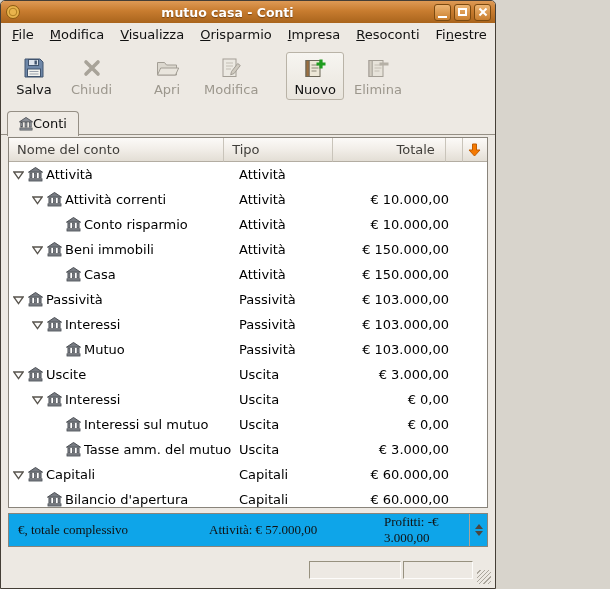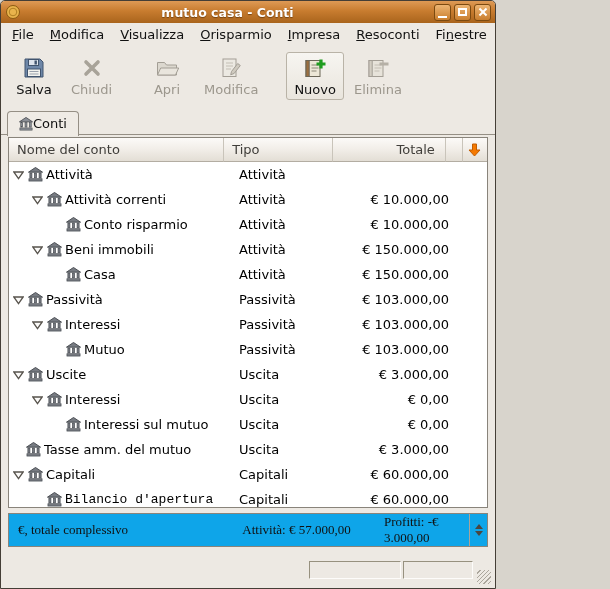--- a/index.html
+++ b/index.html
@@ -57,21 +57,21 @@
   .cell { white-space:nowrap; }
   .cell.name { width:222px; display:flex; align-items:center; gap:3px; overflow:hidden; }
   .expander { width:14px; flex:0 0 14px; display:flex; align-items:center; justify-content:center; }
   .acct-icon { flex:0 0 15px; display:flex; }
   .cell.type { width:112px; padding-left:8px; }
   .cell.total { width:116px; text-align:right; padding-right:10px; }
   
   .summarybar { flex:0 0 25px; margin-top:5px; border:1px solid #89847B; background:#0ea5e9;
     display:flex; align-items:center; font-size:13px;font-family:Liberation Serif, serif; }
   .sb-scope { width:200px; padding-left:9px; }
-  .sb-assets { width:175px;text-align:center; }
+  .sb-assets { width:175px; }
   .sb-profits { flex:1; }
   .sb-stepper { flex:0 0 18px; align-self:stretch; border-left:1px solid #A9A49A;
     display:flex; flex-direction:column; align-items:center; justify-content:center; gap:2px; }
   .arr-up { width:0; height:0; border-left:4px solid transparent; border-right:4px solid transparent; border-bottom:5px solid #4A4742; }
   .arr-down { width:0; height:0; border-left:4px solid transparent; border-right:4px solid transparent; border-top:5px solid #4A4742; }
   
   .statusbar { flex:0 0 36px; display:flex; align-items:center; justify-content:flex-end; padding:0 4px 0 8px; gap:2px; }
   .sframe { height:18px; border:1px solid; border-color:#97917F #FDFCFA #FDFCFA #97917F; background:#EDE9E3; }
   .sframe.f1 { width:92px; }
   .sframe.f2 { width:70px; }
@@ -433,21 +433,21 @@
           <rect x="11.8" y="6.5" width="2.2" height="5" fill="#777B82" stroke="#43474D" stroke-width="0.7"></rect>
           <rect x="1" y="12.5" width="14" height="2.5" fill="#777B82" stroke="#43474D" stroke-width="0.7"></rect>
         </svg>
       </span>
       <span class="acct-name">Interessi sul mutuo</span>
     </div>
     <div class="cell type">Uscita</div>
     <div class="cell total">€ 0,00</div>
   </div>
           <div class="tree-row">
-    <div class="cell name" style="">
+    <div class="cell name" style="padding-left: 40px;">
       <span class="expander" style="visibility: hidden;">
         <svg width="11" height="10" viewBox="0 0 11 10">
           <polygon points="0.8,2 10.2,2 5.5,8.6" fill="#FBFAF8" stroke="#57534C" stroke-width="1.3"></polygon>
         </svg>
       </span>
       <span class="acct-icon">
         <svg width="15" height="15" viewBox="0 0 16 16">
           <polygon points="8,0.5 15.5,5.5 0.5,5.5" fill="#777B82" stroke="#43474D" stroke-width="1"></polygon>
           <rect x="2" y="6.5" width="2.2" height="5" fill="#777B82" stroke="#43474D" stroke-width="0.7"></rect>
           <rect x="6.9" y="6.5" width="2.2" height="5" fill="#777B82" stroke="#43474D" stroke-width="0.7"></rect>
@@ -475,21 +475,21 @@
           <rect x="11.8" y="6.5" width="2.2" height="5" fill="#777B82" stroke="#43474D" stroke-width="0.7"></rect>
           <rect x="1" y="12.5" width="14" height="2.5" fill="#777B82" stroke="#43474D" stroke-width="0.7"></rect>
         </svg>
       </span>
       <span class="acct-name">Capitali</span>
     </div>
     <div class="cell type">Capitali</div>
     <div class="cell total">€ 60.000,00</div>
   </div>
           <div class="tree-row">
-    <div class="cell name" style="padding-left: 21px; font-family: Liberation Mono, monospace;">
+    <div class="cell name" style="padding-left: 21px;">
       <span class="expander" style="visibility: hidden;">
         <svg width="11" height="10" viewBox="0 0 11 10">
           <polygon points="0.8,2 10.2,2 5.5,8.6" fill="#FBFAF8" stroke="#57534C" stroke-width="1.3"></polygon>
         </svg>
       </span>
       <span class="acct-icon">
         <svg width="15" height="15" viewBox="0 0 16 16">
           <polygon points="8,0.5 15.5,5.5 0.5,5.5" fill="#777B82" stroke="#43474D" stroke-width="1"></polygon>
           <rect x="2" y="6.5" width="2.2" height="5" fill="#777B82" stroke="#43474D" stroke-width="0.7"></rect>
           <rect x="6.9" y="6.5" width="2.2" height="5" fill="#777B82" stroke="#43474D" stroke-width="0.7"></rect>

